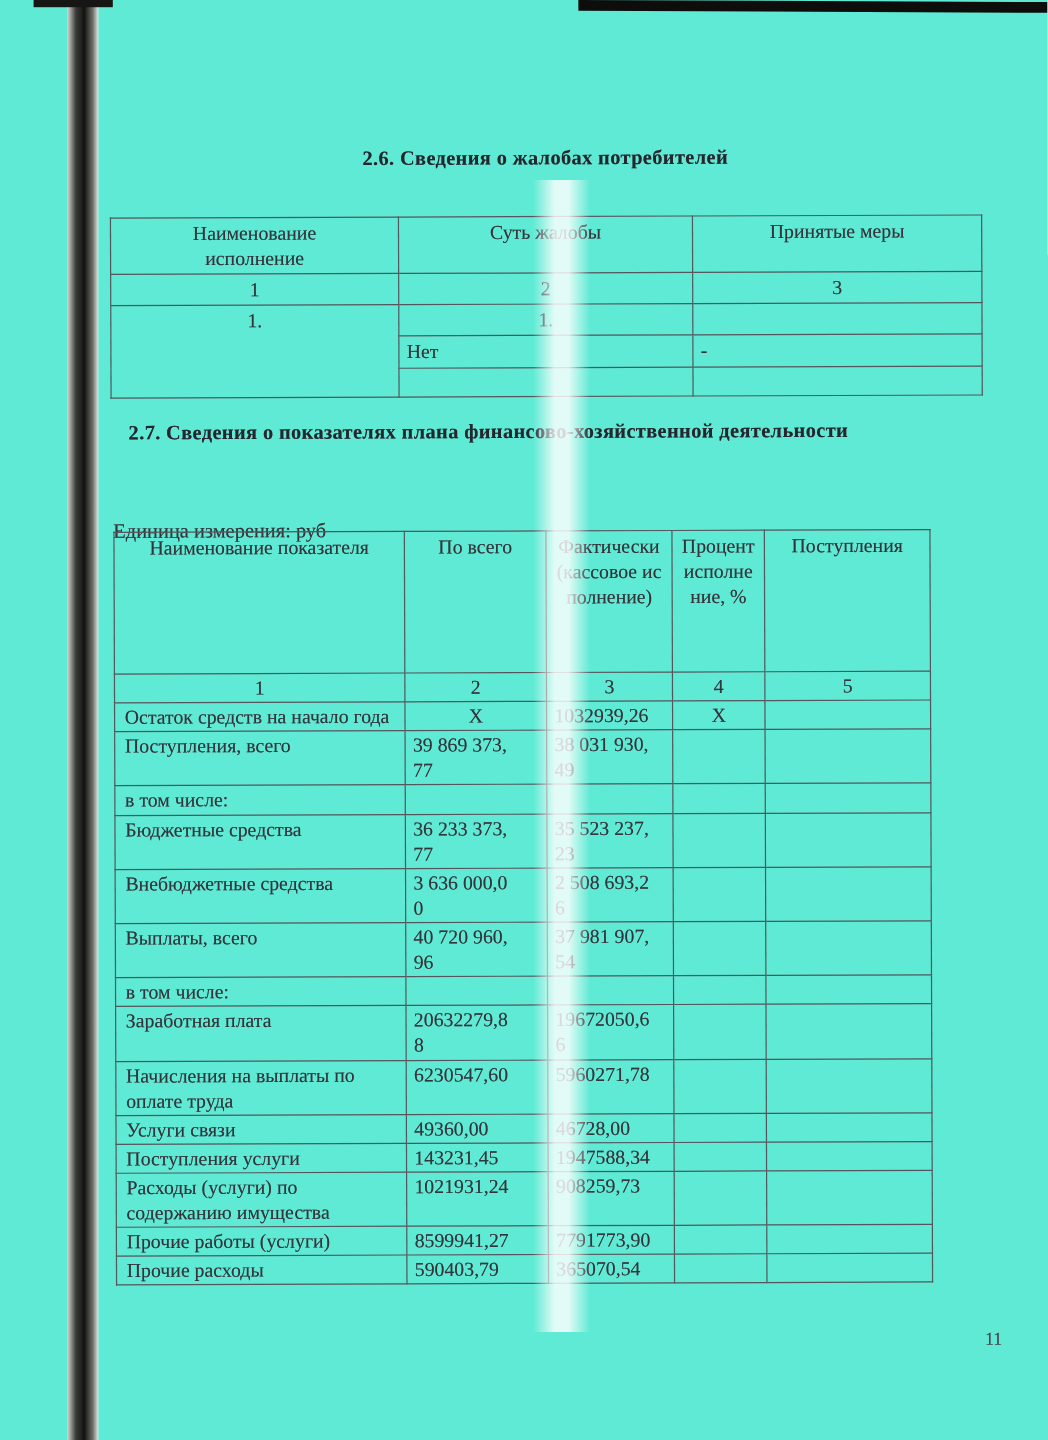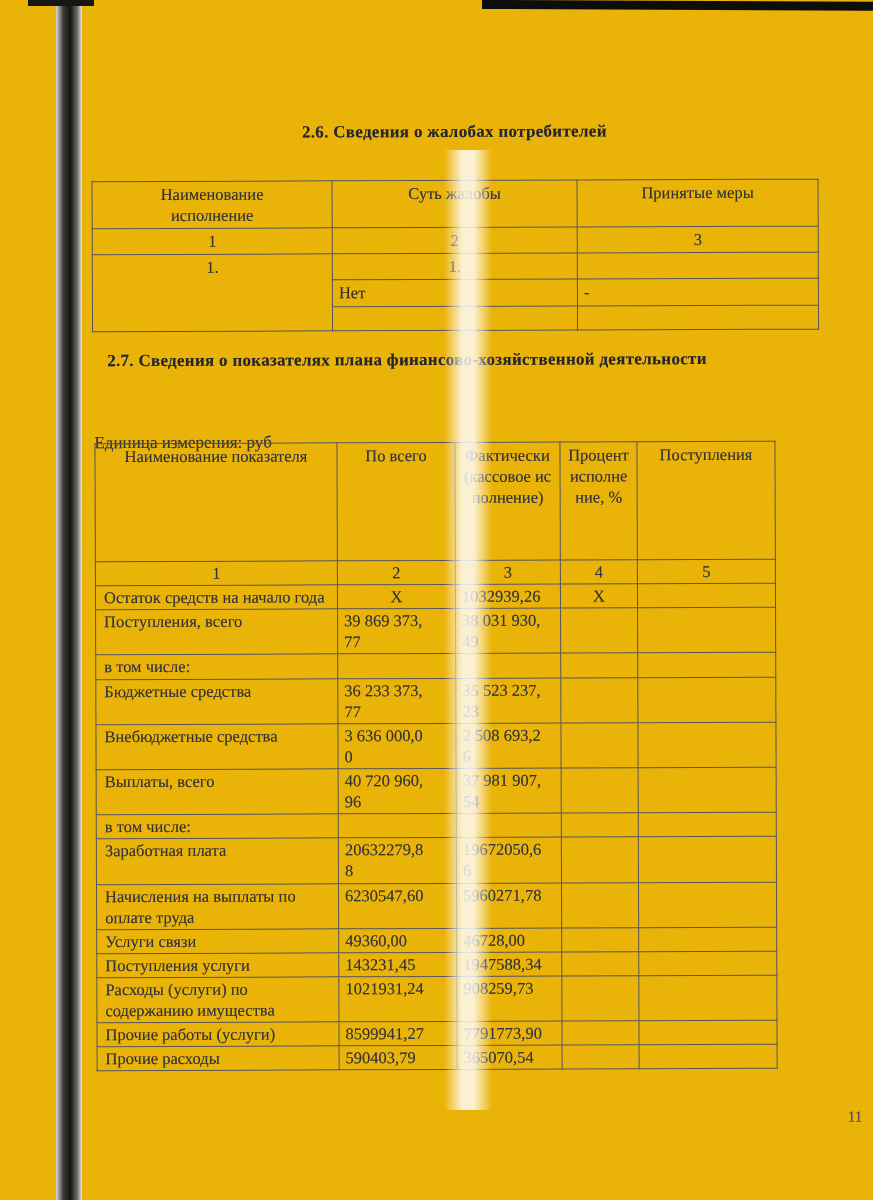--- a/index.html
+++ b/index.html
@@ -5,21 +5,21 @@
   * { box-sizing: border-box; margin: 0; padding: 0; }
   html,body { width: 873px; height: 1200px; }
   body {
     font-family: "Liberation Serif", "DejaVu Serif", serif;
     background: #f4f4f1;
     position: relative;
     overflow: hidden;
   }
   .page {
     position: absolute; inset: 0;
-    background: #eab308;
+    background: #5eead4;
     overflow: hidden;
   }
   
   .spine {
     position: absolute; left: 56px; top: 0; width: 26px; height: 1200px;
     background: linear-gradient(to right, #d8d8d4, #3a3a36 28%, #121210 55%, #6f6f69 82%, #e9e9e5);
   }
   .topbar {
     position: absolute; left: 482px; top: 0; width: 391px; height: 9px;
     background: #0d0d0c; transform: rotate(0.25deg); transform-origin: left top;
@@ -69,21 +69,21 @@
   .table2 thead tr.main th { height: 118px; text-align: center; }
   .table2 thead th.left { text-align: left; }
   .table2 thead th.brk { word-break: break-all; }
   .table2 tr.numrow td { height: 20px; }
   .table2 td.col-plan { padding: 1px 26px 1px 6px; word-break: break-all; }
   .table2 td.col-fact { padding: 1px 12px 1px 6px; word-break: break-all; }
   .table2 td.col-name { padding: 1px 8px 1px 8px; }
   .table2 td.col-pct, .table2 td.col-note { padding: 1px 6px; }
   .table2 td.ctr { text-align: center; padding: 1px 6px; }
   .page-number {
-    position: absolute; top: 1110px; left: 846px;
+    position: absolute; top: 1110px; left: 819px;
     font-size: 15px; color: #4c4c52;
   }
 </style>
 </head>
 <body>
 
 <div class="page">
 
   <div class="spine"></div>
   <div class="topbar"></div>

